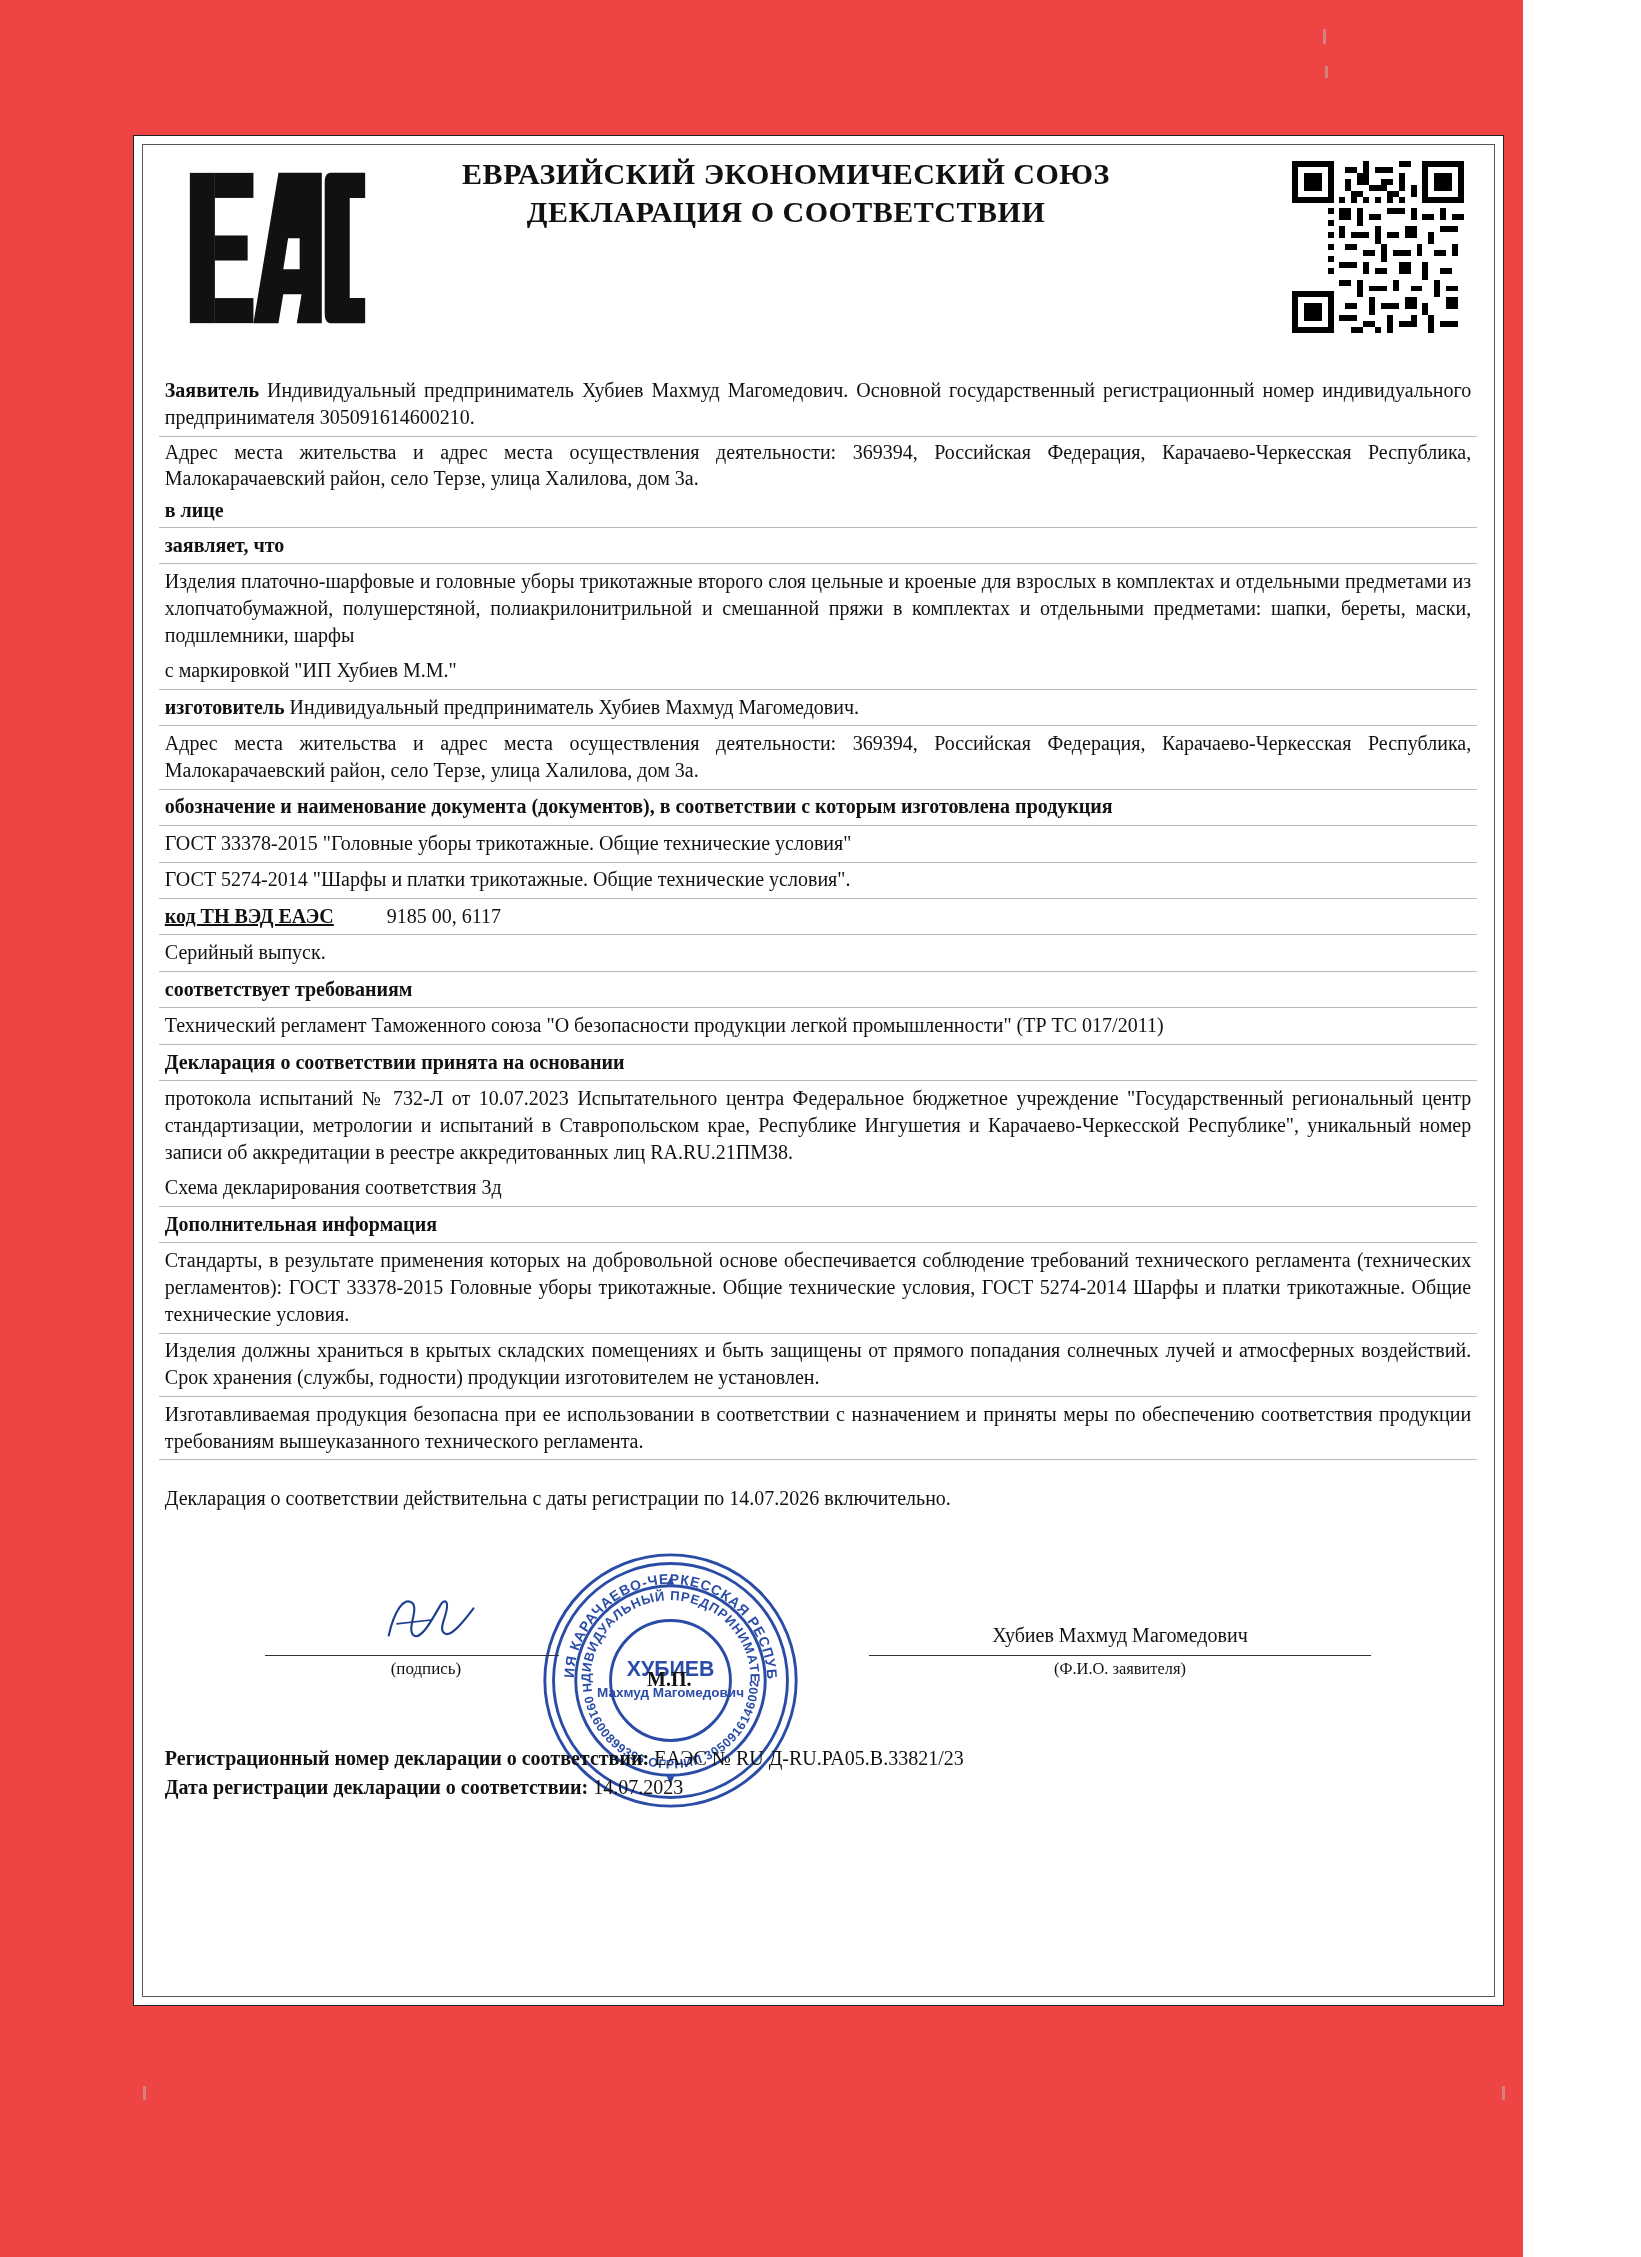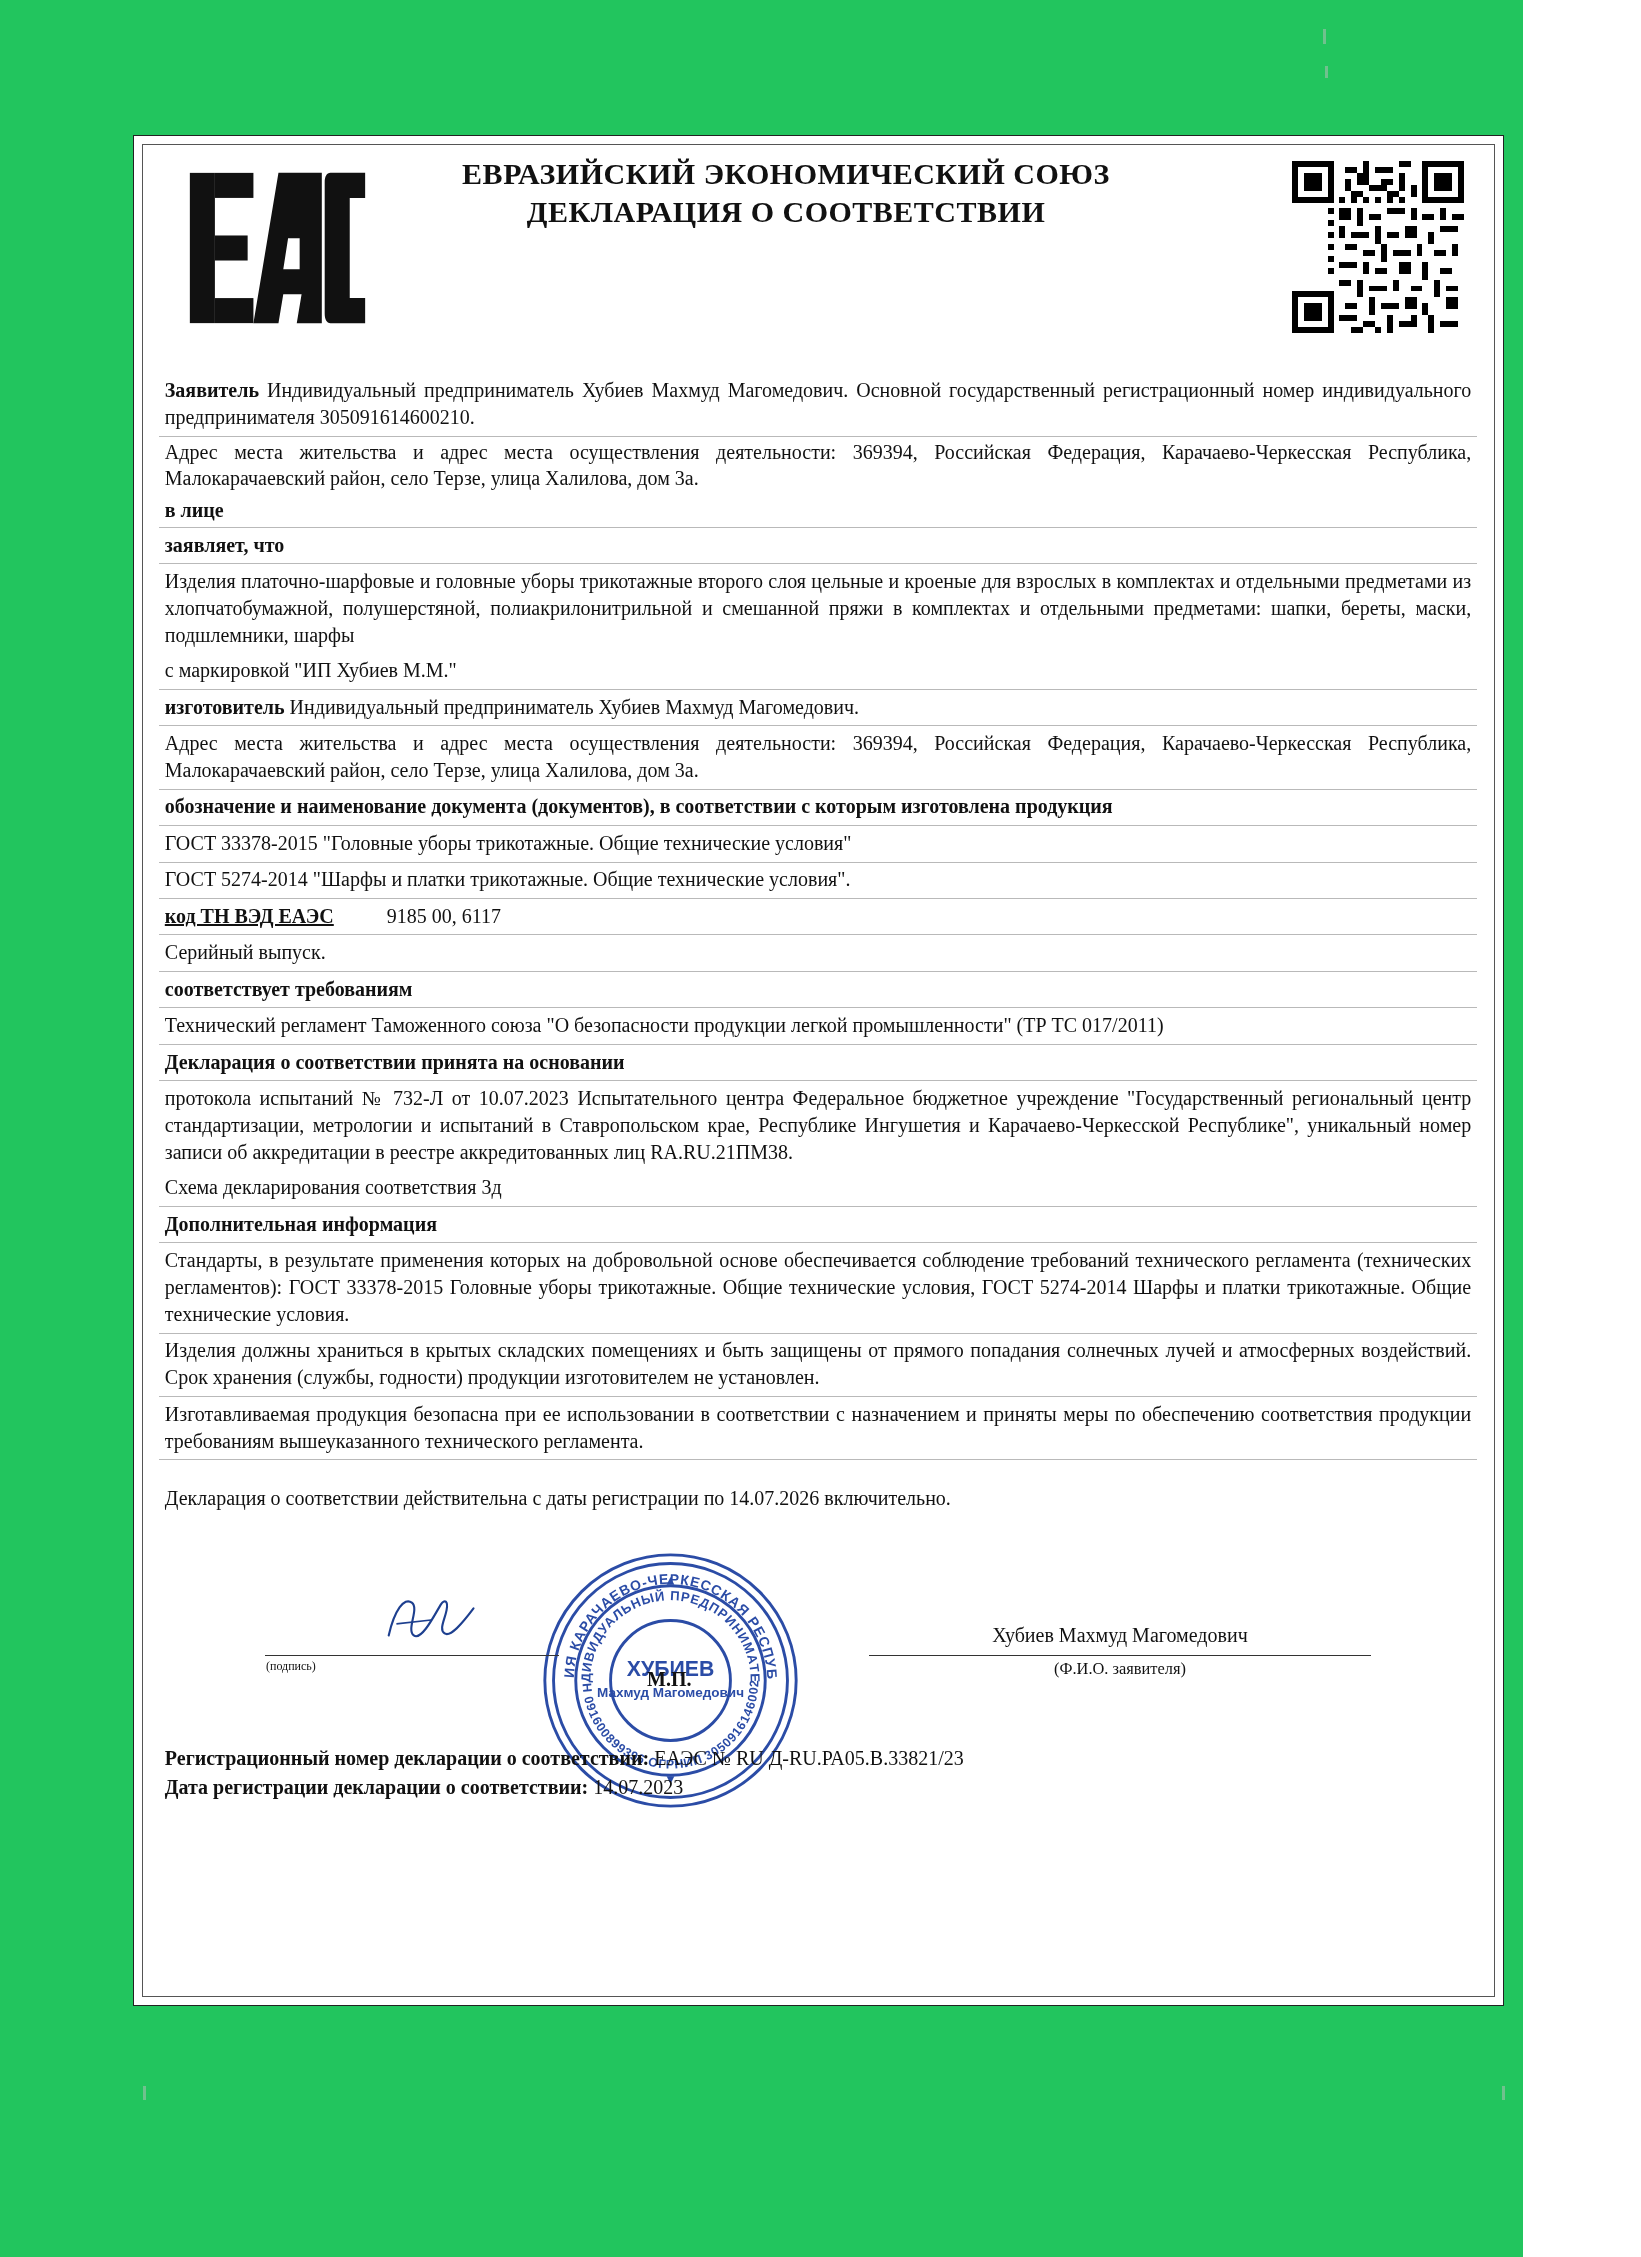--- a/index.html
+++ b/index.html
@@ -14,21 +14,21 @@
     color: #111111;
     position: relative;
     overflow: hidden;
   }
 
   .page {
     position: absolute;
     left: 0; top: 0;
     width: 1523px;
     height: 2257px;
-    background: #22c55e;
+    background: #ef4444;
   }
 
   
   .frame {
     position: absolute;
     left: 133px;
     top: 135px;
     width: 1371px;
     height: 1871px;
     border: 1.9px solid #222;
@@ -123,24 +123,25 @@
   }
   .sig-line-left {
     position: absolute;
     left: 106px;
     top: 114px;
     width: 294px;
     border-bottom: 1px solid #333;
   }
   .sig-cap-left {
     position: absolute;
-    left: 107px;
+    left: 120px;
     top: 118px;
     width: 294px;
-    font-size: 12px;
+    text-align: center;
+    font-size: 17px;
   }
   .sig-line-right {
     position: absolute;
     left: 710px;
     top: 114px;
     width: 502px;
     border-bottom: 1px solid #333;
   }
   .sig-name-right {
     position: absolute;

